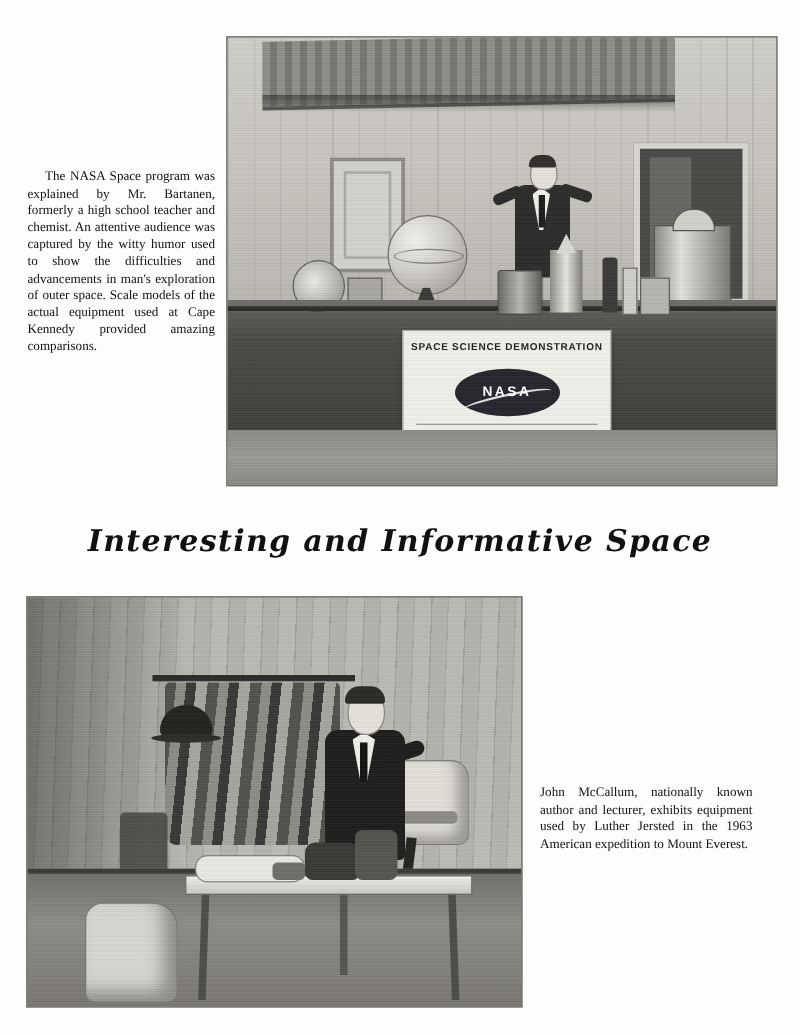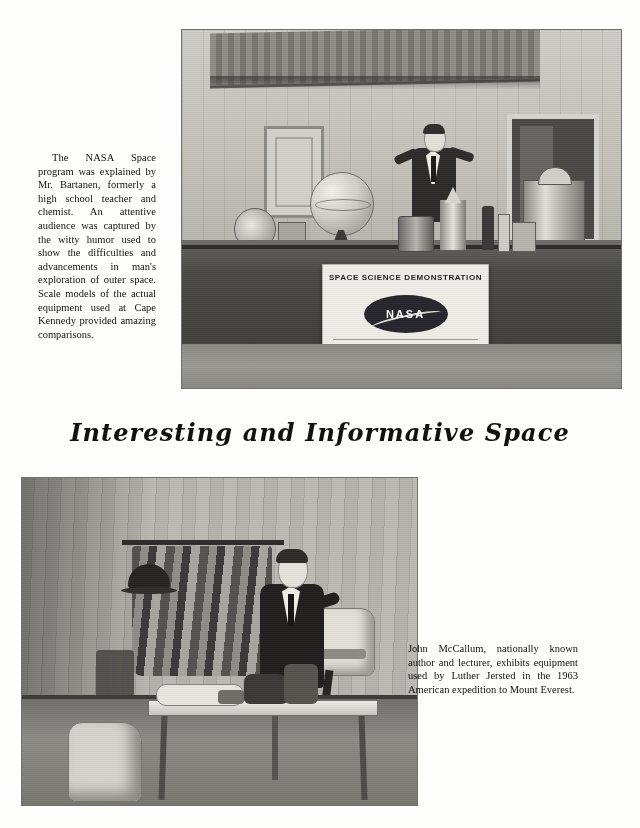--- a/index.html
+++ b/index.html
@@ -325,21 +325,21 @@
     position: absolute;
     left: 22px;
     top: 135px;
     width: 150px;
     font-family: "Liberation Serif", serif;
     font-size: 10.5px;
     line-height: 13.6px;
     color: #111111;
     text-align: justify;
   }
-  .caption-top p { margin: 16px; text-indent: 14px; }
+  .caption-top p { margin: 0; text-indent: 14px; }
 
   
   .headline {
     position: absolute;
     left: 0; right: 0;
     top: 418px;
     text-align: center;
     font-family: "DejaVu Serif", serif;
     font-style: italic;
     font-size: 24px;
@@ -517,29 +517,28 @@
     clip-path: polygon(0 0, 100% 0, 88% 100%, 58% 100%, 50% 52%, 42% 100%, 12% 100%);
   }
   .bp-arm {
     position: absolute; left: 54px; top: 44px; width: 34px; height: 12px;
     background: #1f1e1c; transform: rotate(-18deg); border-radius: 6px;
   }
 
   
   .caption-bottom {
     position: absolute;
-    left: 408px;
+    left: 432px;
     top: 628px;
     width: 170px;
     font-family: "Liberation Serif", serif;
     font-size: 10.5px;
     line-height: 13.6px;
     color: #111111;
     text-align: justify;
-    margin-top: 14px;
   }
   .caption-bottom p { margin: 0; }
 </style>
 </head>
 <body>
 
 <div class="page">
 
   <div class="photo-top">
     <div class="wall">

